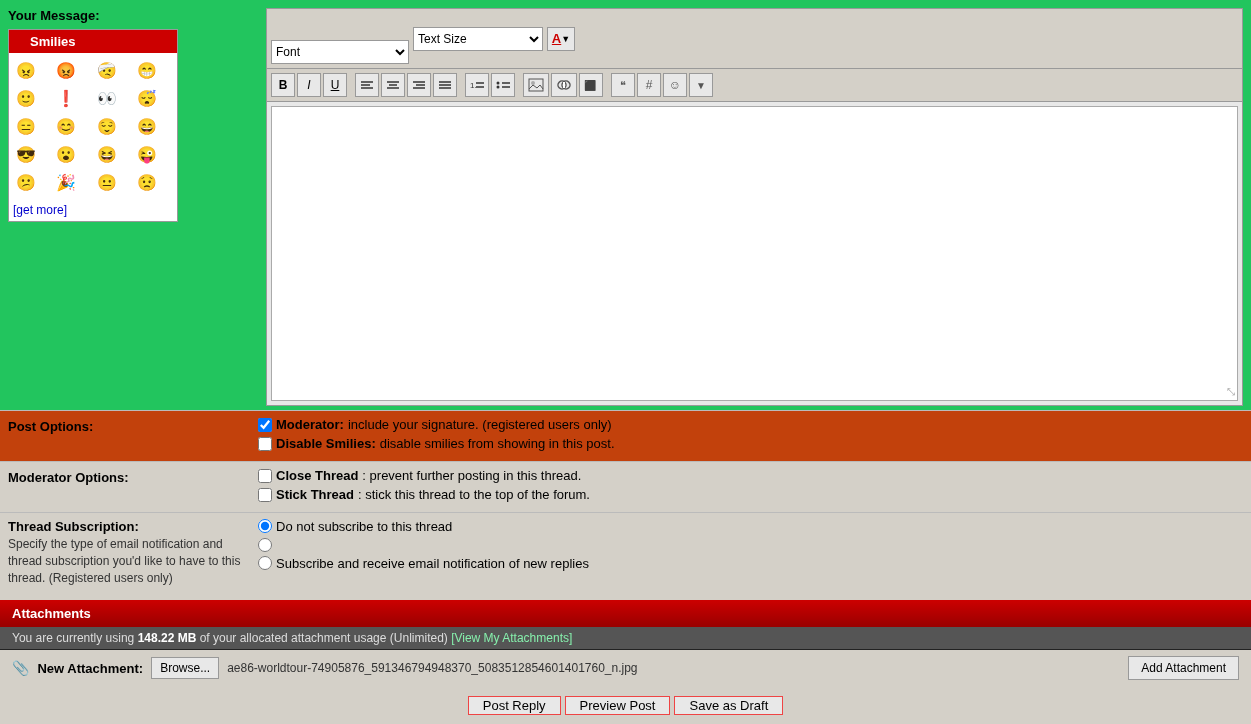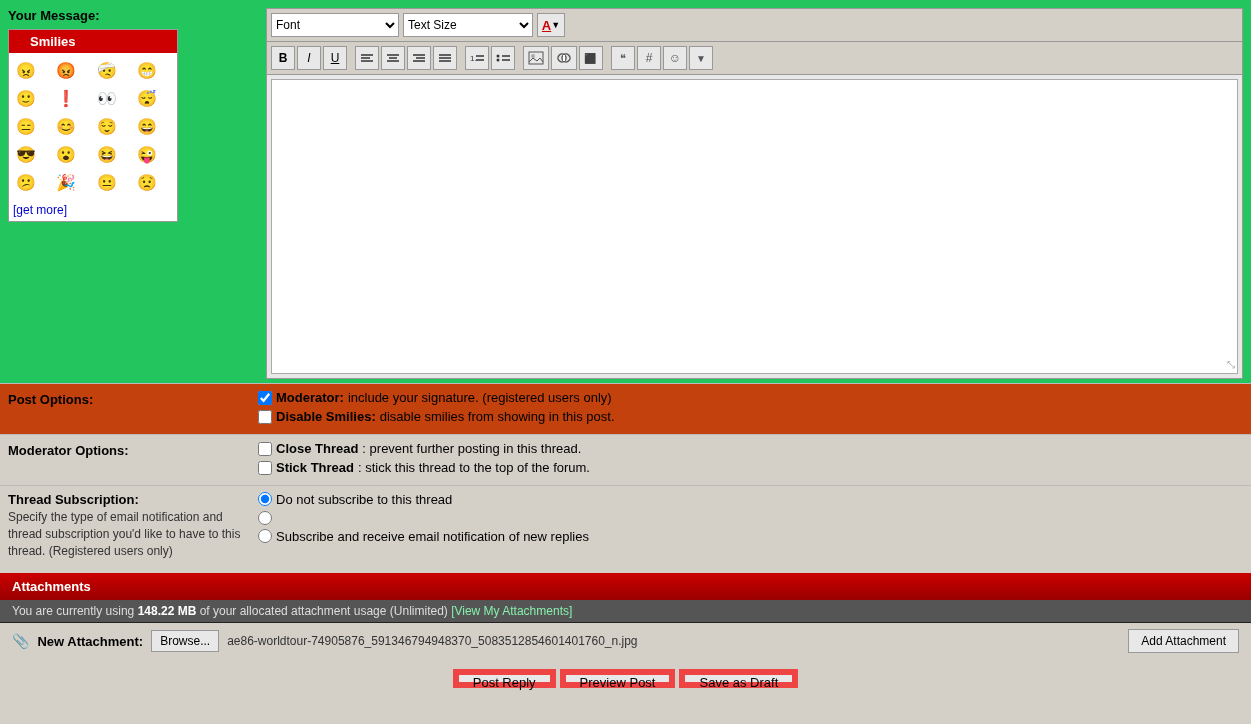--- a/index.html
+++ b/index.html
@@ -89,21 +89,21 @@
       align-items: center;
     }
 
     .font-select, .size-select {
       height: 24px;
       font-size: 12px;
       border: 1px solid #999;
       background: #fff;
     }
 
-    .font-select { width: 128px; }
+    .font-select { width: 138px; margin-top: 27px; }
     .size-select { width: 130px; }
 
     .color-btn {
       width: 28px;
       height: 24px;
       border: 1px solid #999;
       background: #e8e8e8;
       cursor: pointer;
       display: flex;
       align-items: center;
@@ -334,21 +334,21 @@
       display: flex;
       justify-content: center;
       gap: 4px;
       padding: 10px;
       background: #d4d0c8;
     }
 
     .bottom-btn {
       height: 19px;
       padding: 0 14px;
-      border: 6px solid #ef4444;
+      border: 1px solid #ef4444;
       background: #e8e8e8;
       cursor: pointer;
       font-size: 13px;
     }
 
     .bold-text { font-weight: bold; }
     .italic-text { font-style: italic; }
     .underline-text { text-decoration: underline; }
   </style>
 </head>

